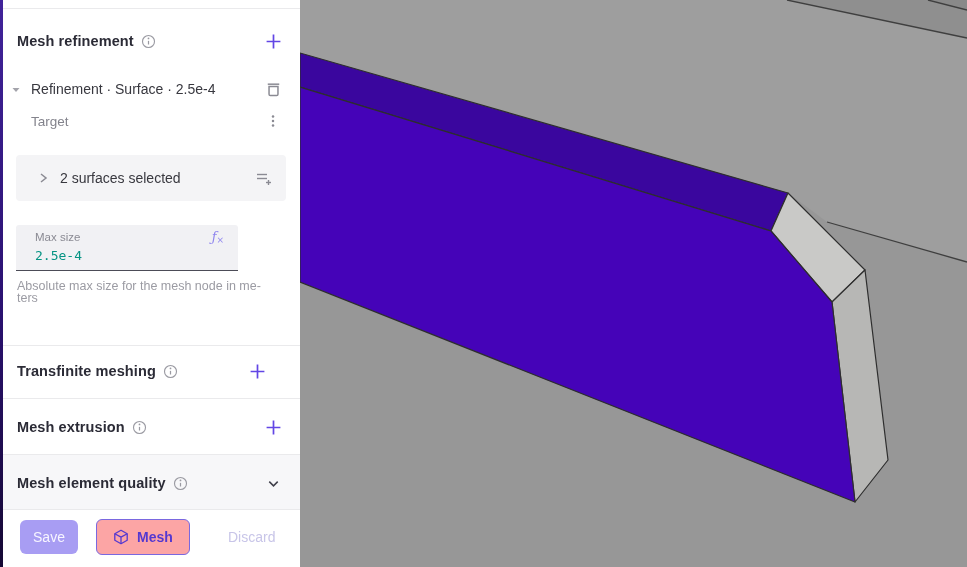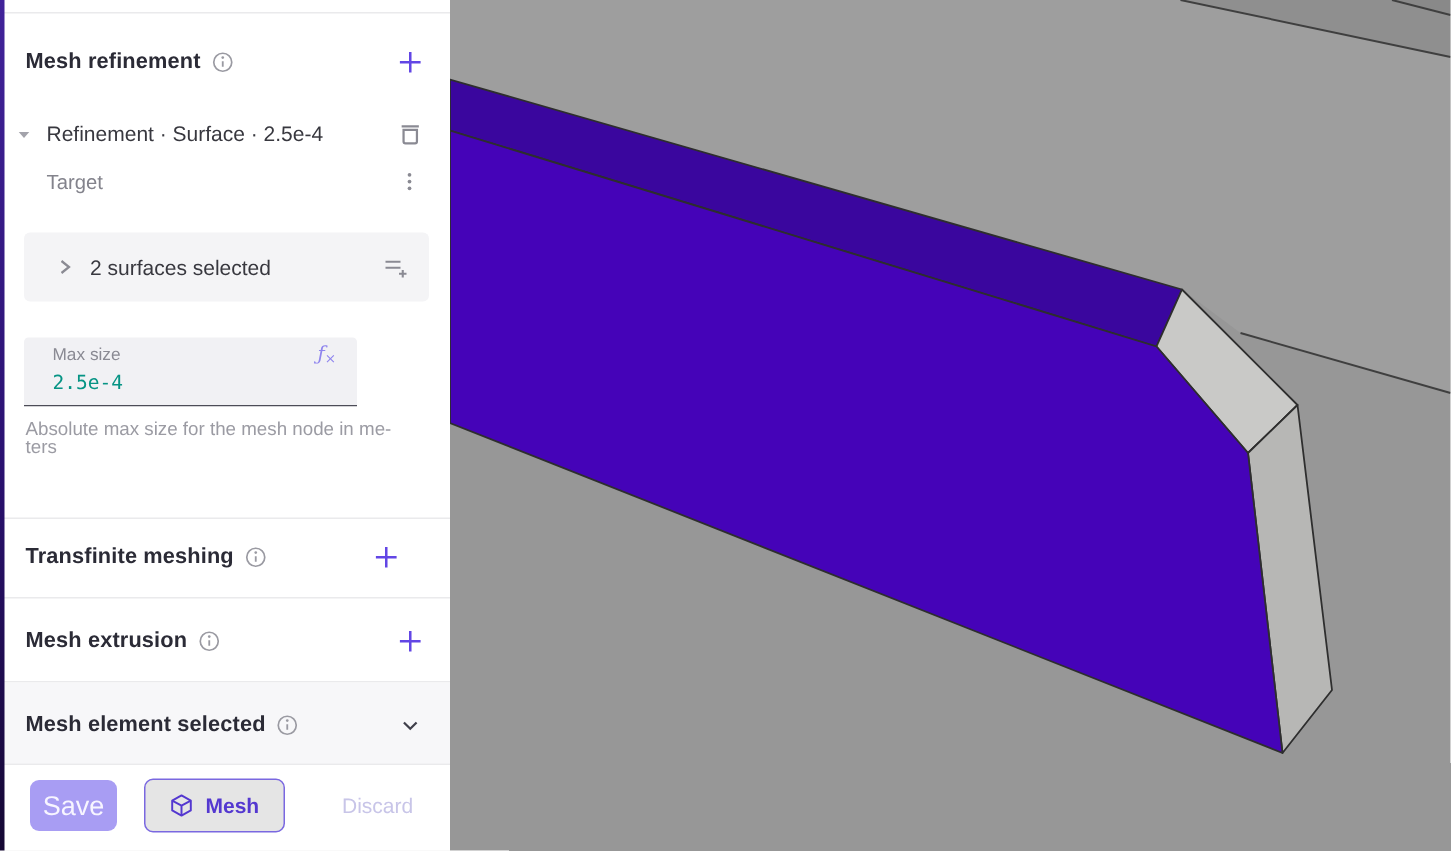--- a/index.html
+++ b/index.html
@@ -35,24 +35,24 @@
   .fx{position:absolute;right:14px;top:4px;font-size:13px;color:#8f85ee;
     font-family:"DejaVu Serif",serif;font-style:italic;}
   .fx .sub{font-size:9px;vertical-align:-2px;font-style:normal;}
 
   .help{position:absolute;left:17px;width:272px;font-size:12.5px;color:#9b9ba3;line-height:12px;}
 
   .quality-bg{position:absolute;left:0;top:455px;width:300px;height:54px;background:#f7f7f9;}
 
   .footer{position:absolute;left:0;top:510px;width:300px;height:57px;background:#fff;}
   .btn-save{position:absolute;left:20px;top:10px;width:58px;height:34px;border:none;
-    background:#a89df3;color:#f7f5ff;font-size:18px;border-radius:6px;
+    background:#a89df3;color:#f7f5ff;font-size:14px;border-radius:6px;
     font-family:"Liberation Sans",sans-serif;}
   .btn-mesh{position:absolute;left:96px;top:9px;height:36px;padding:0 16px;
-    background:#e5e5e5;border:1px solid #7a68e0;color:#5438d0;font-size:14px;font-weight:600;
+    background:#fca5a5;border:1px solid #7a68e0;color:#5438d0;font-size:14px;font-weight:600;
     border-radius:6px;display:flex;align-items:center;gap:8px;
     font-family:"Liberation Sans",sans-serif;}
   .btn-discard{position:absolute;left:212px;top:9px;height:36px;padding:0 16px;border:none;
     background:transparent;color:#c8c5e8;font-size:14px;
     font-family:"Liberation Sans",sans-serif;}
 
   
   .viewport{position:absolute;left:300px;top:0;width:667px;height:567px;}
   .viewport svg{display:block;}
   .face{stroke:#2e2e2e;stroke-width:1.2;stroke-linejoin:round;}
@@ -169,21 +169,21 @@
     <span class="icon-btn">
       <svg width="17" height="17" viewBox="0 0 16 16">
         <path d="M8 1.5 V14.5 M1.5 8 H14.5" stroke="#6246e5" stroke-width="1.6" fill="none"></path>
       </svg>
     </span>
   </div>
 
   <div class="divider" style="top:454px"></div>
   <div class="quality-bg"></div>
   <div class="row" style="top:469px;height:28px;padding:0 16px 0 17px;z-index:3">
-    <span class="heading">Mesh element selected</span>
+    <span class="heading">Mesh element quality</span>
     <span class="icon-gap">
       <svg width="15" height="15" viewBox="0 0 16 16">
         <circle cx="8" cy="8" r="6.4" fill="none" stroke="#9a9aa2" stroke-width="1.2"></circle>
         <line x1="8" y1="7.3" x2="8" y2="11.2" stroke="#9a9aa2" stroke-width="1.3"></line>
         <circle cx="8" cy="4.7" r="0.95" fill="#9a9aa2"></circle>
       </svg>
     </span>
     <span class="spacer"></span>
     <span class="icon-btn">
       <svg width="15" height="15" viewBox="0 0 16 16">

